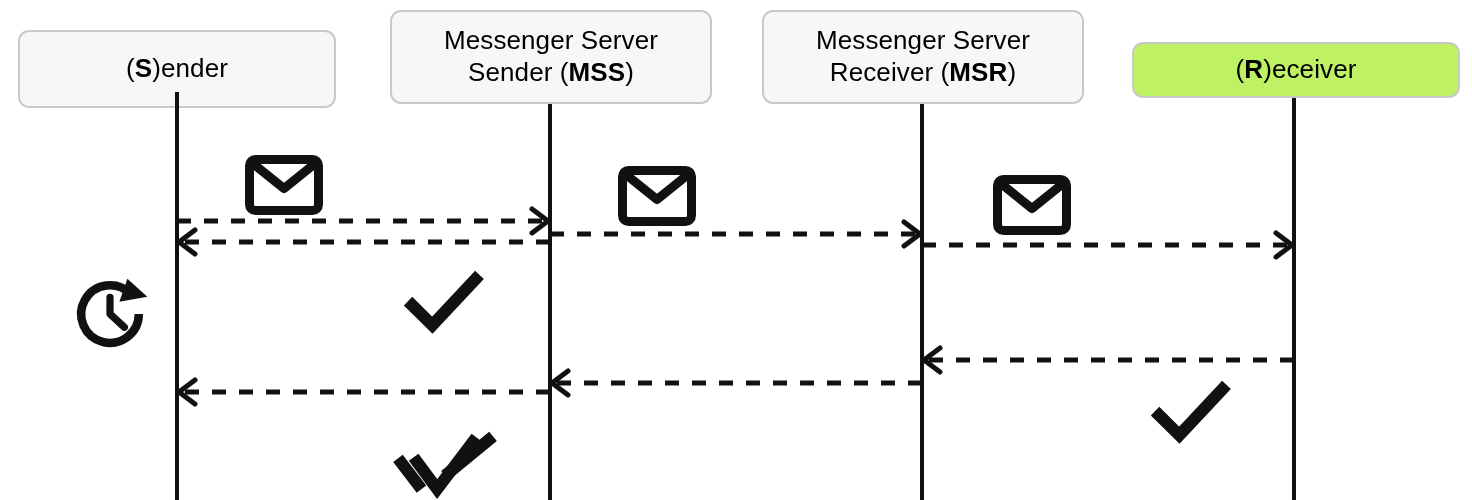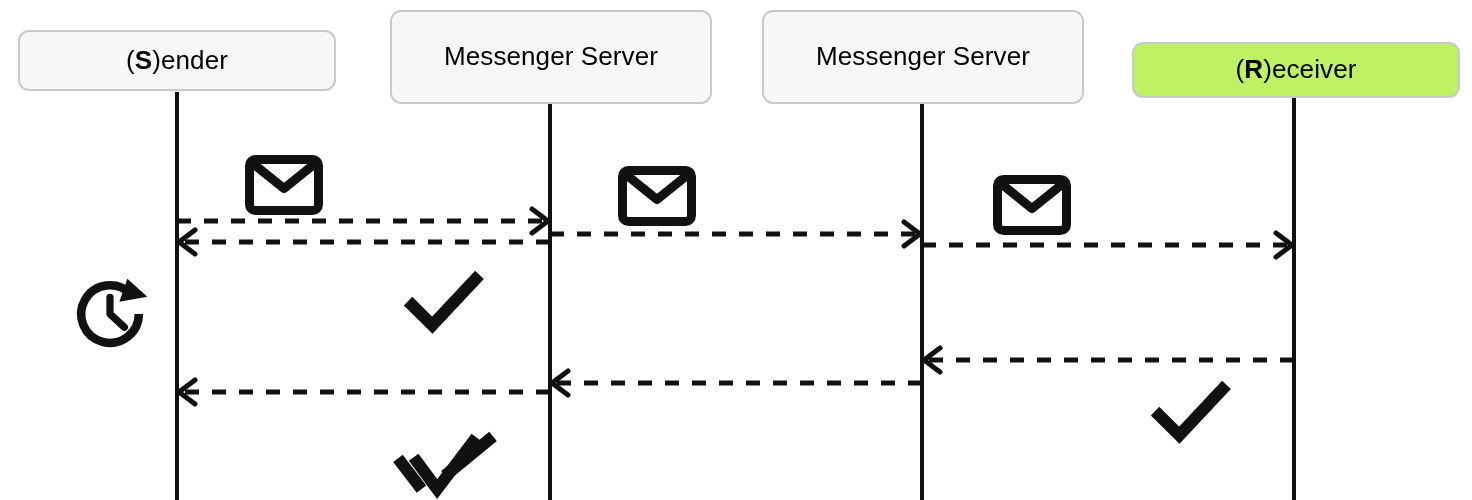--- a/index.html
+++ b/index.html
@@ -47,35 +47,37 @@
     width: 1472px;
     height: 500px;
     pointer-events: none;
   }
 </style>
 </head>
 <body>
 
 <div id="diagram-root">
 
-  <div class="participant-box" id="box-sender" style="left: 18px; top: 30px; width: 318px; height: 61px; background: rgb(247, 247, 247); border-color: rgb(201, 201, 201); color: rgb(0, 0, 0);">
+  <div class="participant-box" id="box-sender" style="left: 18px; top: 30px; width: 318px; height: 78px; background: rgb(247, 247, 247); border-color: rgb(201, 201, 201); color: rgb(0, 0, 0);">
     <span>
         <span class="label-line">(<b>S</b>)ender</span>
       </span>
   </div>
 
   <div class="participant-box" id="box-mss" style="left: 390px; top: 10px; width: 322px; height: 94px; background: rgb(247, 247, 247); border-color: rgb(201, 201, 201); color: rgb(0, 0, 0);">
     <span>
         <span class="label-line">Messenger Server</span>
+        <span class="label-line">Sender (<b>MSS</b>)</span>
       </span>
   </div>
 
   <div class="participant-box" id="box-msr" style="left: 762px; top: 10px; width: 322px; height: 94px; background: rgb(247, 247, 247); border-color: rgb(201, 201, 201); color: rgb(0, 0, 0);">
     <span>
         <span class="label-line">Messenger Server</span>
+        <span class="label-line">Receiver (<b>MSR</b>)</span>
       </span>
   </div>
 
   <div class="participant-box" id="box-receiver" style="left: 1132px; top: 42px; width: 328px; height: 56px; background: #bef264; border-color: rgb(201, 201, 201); color: rgb(0, 0, 0);">
     <span>
         <span class="label-line">(<b>R</b>)eceiver</span>
       </span>
   </div>
 
   <div class="lifeline" id="lifeline-sender" style="left: 175px; top: 92px; height: 408px; background: rgb(17, 17, 17);"></div>

